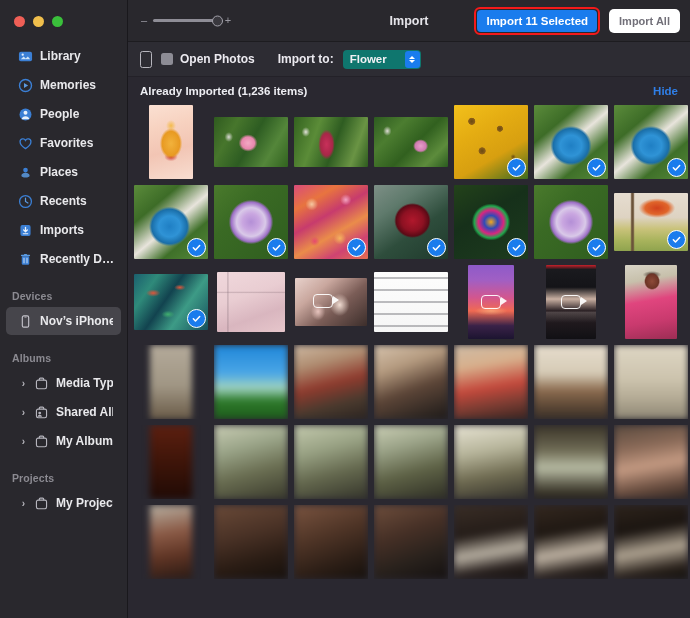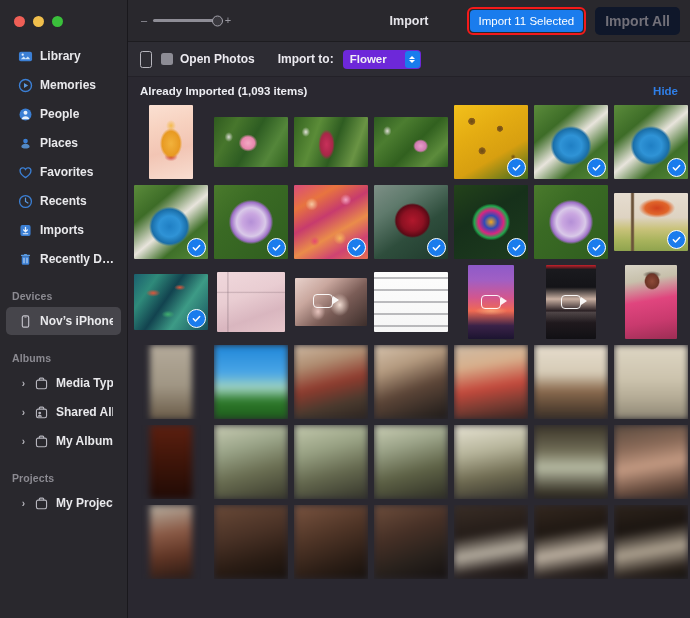--- a/index.html
+++ b/index.html
@@ -84,29 +84,29 @@
     font-size: 12.5px; font-weight: 700; color: #e6e5ea;
     pointer-events: none;
   }
   .tb-right { margin-left: auto; display: flex; align-items: center; gap: 9px; z-index: 2; }
   .btn-primary-wrap {
     border: 2px solid #f41a1a; border-radius: 6px; padding: 1px;
     display: inline-block;
   }
   .btn-primary {
     background: #1a7ced; color: #ffffff;
-    font-size: 11.5px; font-weight: 400;
+    font-size: 11.5px; font-weight: 700;
     border: none; border-radius: 4px;
     padding: 5px 9px; cursor: pointer;
     font-family: "Liberation Sans", sans-serif;
     white-space: nowrap;
   }
   .btn-disabled {
-    background: #0f172a; color: #727079;
-    font-size: 14px; font-weight: 700;
+    background: #ffffff; color: #727079;
+    font-size: 11px; font-weight: 700;
     border: none; border-radius: 5px;
     padding: 6px 10px;
     font-family: "Liberation Sans", sans-serif;
     white-space: nowrap;
   }
 
   .subbar {
     height: 35px; flex: 0 0 35px;
     background: #2d2c33;
     display: flex; align-items: center;
@@ -117,21 +117,21 @@
   .phone-ico { width: 12px; height: 17px; border: 1.2px solid #b6b5bd; border-radius: 2.5px; display:block; }
   .chk-row { display: flex; align-items: center; gap: 7px; }
   .chk {
     width: 12px; height: 12px; border-radius: 2.5px;
     background: #8d8c95; display: block;
   }
   .chk-label { font-size: 12px; font-weight: 700; color: #eceaf0; }
   .importto-label { font-size: 12px; font-weight: 700; color: #eceaf0; margin-left: 14px; }
   .select {
     display: flex; align-items: center;
-    background: #6d28d9; border-radius: 4px;
+    background: #0f766e; border-radius: 4px;
     height: 19px; min-width: 78px; padding: 0 0 0 7px;
     position: relative;
   }
   .select-val { font-size: 11.5px; font-weight: 700; color: #f2f1f5; }
   .select-arrow {
     margin-left: auto; width: 15px; height: 17px;
     background: #1a7ced; border-radius: 3px;
     display: flex; flex-direction: column; align-items: center; justify-content: center;
     gap: 1px; margin-right: 1px;
   }
@@ -223,33 +223,33 @@
                 <circle cx="8" cy="8" r="6.4" fill="#3b7fd4"></circle>
                 <circle cx="8" cy="6.2" r="2.1" fill="#e8f1fb"></circle>
                 <path d="M3.8 13a4.4 4.4 0 018.4 0z" fill="#e8f1fb"></path>
               </svg>
             </span>
             <span class="sb-label">People</span>
           </div>
           <div class="sb-item">
             <span class="sb-ico">
               <svg viewBox="0 0 16 16">
+                <path d="M8 13.4S2.2 10 2.2 6.2A3.1 3.1 0 018 4.6a3.1 3.1 0 015.8 1.6C13.8 10 8 13.4 8 13.4z" fill="none" stroke="#3b7fd4" stroke-width="1.4"></path>
+              </svg>
+            </span>
+            <span class="sb-label">Favorites</span>
+          </div>
+          <div class="sb-item">
+            <span class="sb-ico">
+              <svg viewBox="0 0 16 16">
                 <circle cx="8" cy="5.4" r="2.5" fill="#3b7fd4"></circle>
                 <path d="M8 8.2c-2.6 0-4.4 1.5-4.4 3.2 0 1.2 2 1.9 4.4 1.9s4.4-.7 4.4-1.9c0-1.7-1.8-3.2-4.4-3.2z" fill="#5b9ae0" opacity=".85"></path>
               </svg>
             </span>
             <span class="sb-label">Places</span>
-          </div>
-          <div class="sb-item">
-            <span class="sb-ico">
-              <svg viewBox="0 0 16 16">
-                <path d="M8 13.4S2.2 10 2.2 6.2A3.1 3.1 0 018 4.6a3.1 3.1 0 015.8 1.6C13.8 10 8 13.4 8 13.4z" fill="none" stroke="#3b7fd4" stroke-width="1.4"></path>
-              </svg>
-            </span>
-            <span class="sb-label">Favorites</span>
           </div>
           <div class="sb-item">
             <span class="sb-ico">
               <svg viewBox="0 0 16 16">
                 <circle cx="8" cy="8" r="6.3" fill="none" stroke="#3b7fd4" stroke-width="1.4"></circle>
                 <path d="M8 4.4V8l2.6 1.6" stroke="#5b9ae0" stroke-width="1.3" fill="none" stroke-linecap="round"></path>
               </svg>
             </span>
             <span class="sb-label">Recents</span>
           </div>
@@ -363,21 +363,21 @@
         <span class="select">
           <span class="select-val">Flower</span>
           <span class="select-arrow">
             <span class="up"></span>
               <span class="dn"></span>
           </span>
         </span>
       </div>
 
       <div class="sectionbar">
-        <span class="sect-title">Already Imported (1,093 items)</span>
+        <span class="sect-title">Already Imported (1,236 items)</span>
         <span class="sect-hide">Hide</span>
       </div>
 
       <div class="grid-area" id="grid-area">
           <div class="grid-row">
             <div class="cell">
               <div class="thumb" style="width: 44px; height: 74px; background-image: radial-gradient(16px 22px at 50% 52%, rgb(242, 178, 60) 0%, rgb(232, 154, 34) 55%, rgba(232, 154, 34, 0) 70%), radial-gradient(7px 8px at 50% 28%, rgb(244, 187, 74) 0%, rgba(244, 187, 74, 0) 72%), radial-gradient(9px 6px at 50% 70%, rgb(201, 47, 42) 0%, rgba(201, 47, 42, 0) 75%), linear-gradient(165deg, rgb(251, 224, 210) 0%, rgb(247, 210, 192) 30%, rgb(242, 197, 180) 60%, rgb(248, 221, 208) 100%);"></div>
             </div>
             <div class="cell">
               <div class="thumb" style="width: 74px; height: 50px; background-image: radial-gradient(13px 12px at 46% 52%, rgb(243, 169, 196) 0%, rgb(232, 135, 173) 50%, rgba(232, 135, 173, 0) 72%), radial-gradient(6px 7px at 20% 40%, rgb(217, 217, 212) 0%, rgba(217, 217, 212, 0) 70%), linear-gradient(120deg, rgb(47, 90, 31) 0%, rgb(71, 118, 44) 25%, rgb(45, 92, 34) 50%, rgb(84, 134, 58) 75%, rgb(49, 98, 31) 100%);"></div>

